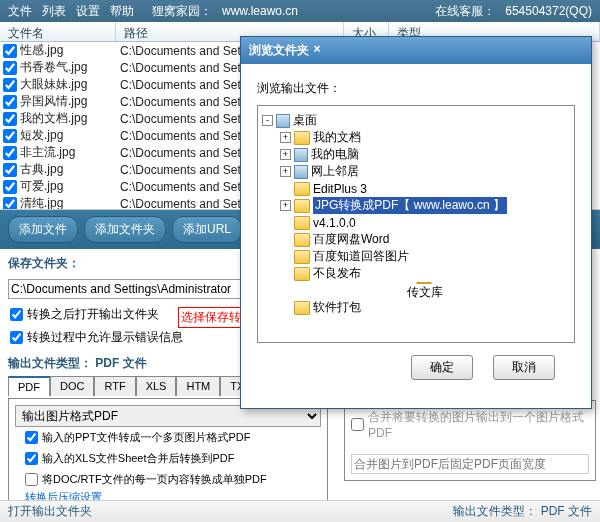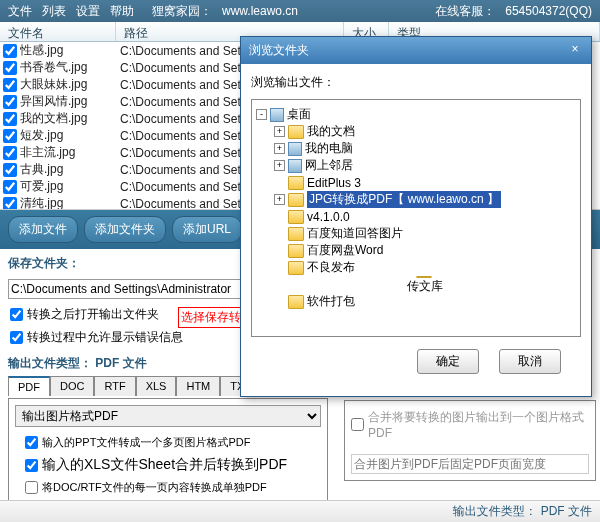--- a/index.html
+++ b/index.html
@@ -22,32 +22,32 @@
 .pathrow input{flex:1;border:1px solid #999;padding:2px;height:20px}
 .pathrow .browse{width:24px;height:20px;background:#3a7ba0;border:2px solid red;cursor:pointer}
 .pathrow .open{background:linear-gradient(#5a9ac0,#3d7da5);color:#fff;border:1px solid #2a5a7a;padding:3px 8px}
 .ckrow{padding:3px 10px;display:flex;align-items:center;gap:4px}
 .ckrow input{width:13px;height:13px}
 .callout{position:absolute;left:178px;top:307px;border:1px solid red;color:red;background:#fff;padding:1px 2px;z-index:5}
 .tabs{display:flex;padding:2px 8px;gap:0}
 .tab{border:1px solid #888;border-bottom:none;padding:3px 9px;background:#eee;cursor:pointer;font-size:11px}
 .tab.active{background:#fff;border-top:2px solid #2a6a9a}
 .panel{margin:0 8px;border:1px solid #888;padding:6px}
-.sel{width:100%;border:1px solid #999;padding:2px;margin-bottom:5px}
+.sel{width:100%;border:1px solid #999;padding:2px;}
 .rpanel{position:absolute;left:344px;top:400px;width:252px;border:1px solid #888;padding:6px;background:#fff}
 .rpanel .ckrow{padding:2px 0;color:#999;font-size:11px}
 .rpanel input[type=text]{width:100%;border:1px solid #ccc;padding:2px;color:#999;margin-top:12px}
 .statusbar{position:absolute;bottom:0;left:0;right:0;height:22px;background:linear-gradient(#f8f8f8,#e8e8e8);border-top:1px solid #ccc;display:flex;align-items:center;padding:0 8px;color:#2a5a7a}
 .statusbar .sp{flex:1}
 .link{color:#06c;text-decoration:underline;padding:3px 10px;font-size:11px}
 
 .dlg{position:absolute;left:240px;top:36px;width:352px;background:#fff;border:1px solid #2a5a8a;box-shadow:3px 3px 8px rgba(0,0,0,.3);z-index:10}
-.dlg-title{background:linear-gradient(#6aa5d5,#3a7ab5);color:#fff;padding:5px 8px;font-weight:normal;display:flex;justify-content:space-between}
+.dlg-title{background:linear-gradient(#6aa5d5,#3a7ab5);color:#fff;padding:5px 8px;font-weight:bold;display:flex;}
 .dlg-title .x{cursor:pointer;width:16px;text-align:center}
-.dlg-body{padding:10px}
+.dlg-body{padding:16px}
 .tree{border:1px solid #888;height:238px;padding:6px 4px;overflow:auto;background:#fff;margin-top:8px}
 .tn{display:flex;align-items:center;height:17px;white-space:nowrap}
 .tn .exp{width:11px;height:11px;border:1px solid #888;display:inline-flex;align-items:center;justify-content:center;font-size:9px;margin-right:3px;cursor:pointer;line-height:1}
 .tn .noexp{width:14px;display:inline-block}
 .tn .fic{width:16px;height:14px;background:linear-gradient(#ffe9a8,#f5c842);border:1px solid #c9a227;margin-right:3px;border-radius:1px}
 .tn .dic{width:14px;height:14px;background:linear-gradient(#d5e8f5,#8ab5d5);border:1px solid #5a8ab5;margin-right:3px}
 .tn.sel-node span.lbl{background:#2a5aad;color:#fff;padding:0 2px}
 .dlg-btns{display:flex;justify-content:flex-end;gap:20px;padding:12px 20px 12px}
 .dlg-btn{border:1px solid #888;background:linear-gradient(#fff,#e0e0e0);padding:3px 18px;cursor:pointer;border-radius:3px}
 </style>
@@ -160,38 +160,39 @@
     <div class="tab">TXT</div>
   </div>
 <div class="panel" style="width:320px">
   <select class="sel"><option>输出图片格式PDF</option></select>
   <label class="ckrow">
       <input type="checkbox" checked="" style="">
       <span style="font-size:11px">输入的PPT文件转成一个多页图片格式PDF</span>
     </label>
   <label class="ckrow">
       <input type="checkbox" checked="" style="">
-      <span style="font-size:14px">输入的XLS文件Sheet合并后转换到PDF</span>
+      <span style="font-size:11px">输入的XLS文件Sheet合并后转换到PDF</span>
     </label>
   <label class="ckrow">
       <input type="checkbox" style="">
       <span style="font-size:11px">将DOC/RTF文件的每一页内容转换成单独PDF</span>
     </label>
   <a class="link">转换后压缩设置</a>
 </div>
 
 <div class="rpanel">
   <label class="ckrow">
       <input type="checkbox" style="">
       <span>合并将要转换的图片输出到一个图片格式PDF</span>
     </label>
   <input type="text" placeholder="合并图片到PDF后固定PDF页面宽度" style="">
 </div>
 
 <div class="statusbar">
+  <span>打开输出文件夹</span>
   <span class="sp"></span>
   <span>输出文件类型：</span>
   <span style="margin-left:4px">PDF 文件</span>
 </div>
 
 <div class="dlg">
   <div class="dlg-title">
     <span>浏览文件夹</span>
     <span class="x">×</span>
   </div>
@@ -229,26 +230,26 @@
           <span class="lbl">JPG转换成PDF【 www.leawo.cn 】</span>
         </div>
         <div class="tn" style="padding-left: 18px;">
           <span class="noexp"></span>
           <span class="fic"></span>
           <span class="lbl">v4.1.0.0</span>
         </div>
         <div class="tn" style="padding-left: 18px;">
           <span class="noexp"></span>
           <span class="fic"></span>
+          <span class="lbl">百度网盘Word</span>
+        </div>
+        <div class="tn" style="padding-left: 18px;">
+          <span class="noexp"></span>
+          <span class="fic"></span>
           <span class="lbl">百度知道回答图片</span>
-        </div>
-        <div class="tn" style="padding-left: 18px;">
-          <span class="noexp"></span>
-          <span class="fic"></span>
-          <span class="lbl">百度网盘Word</span>
         </div>
         <div class="tn" style="padding-left: 18px;">
           <span class="noexp"></span>
           <span class="fic"></span>
           <span class="lbl">不良发布</span>
         </div>
         <div class="tn" style="padding-left: 18px; flex-direction: column;">
           <span class="noexp"></span>
           <span class="fic"></span>
           <span class="lbl">传文库</span>

